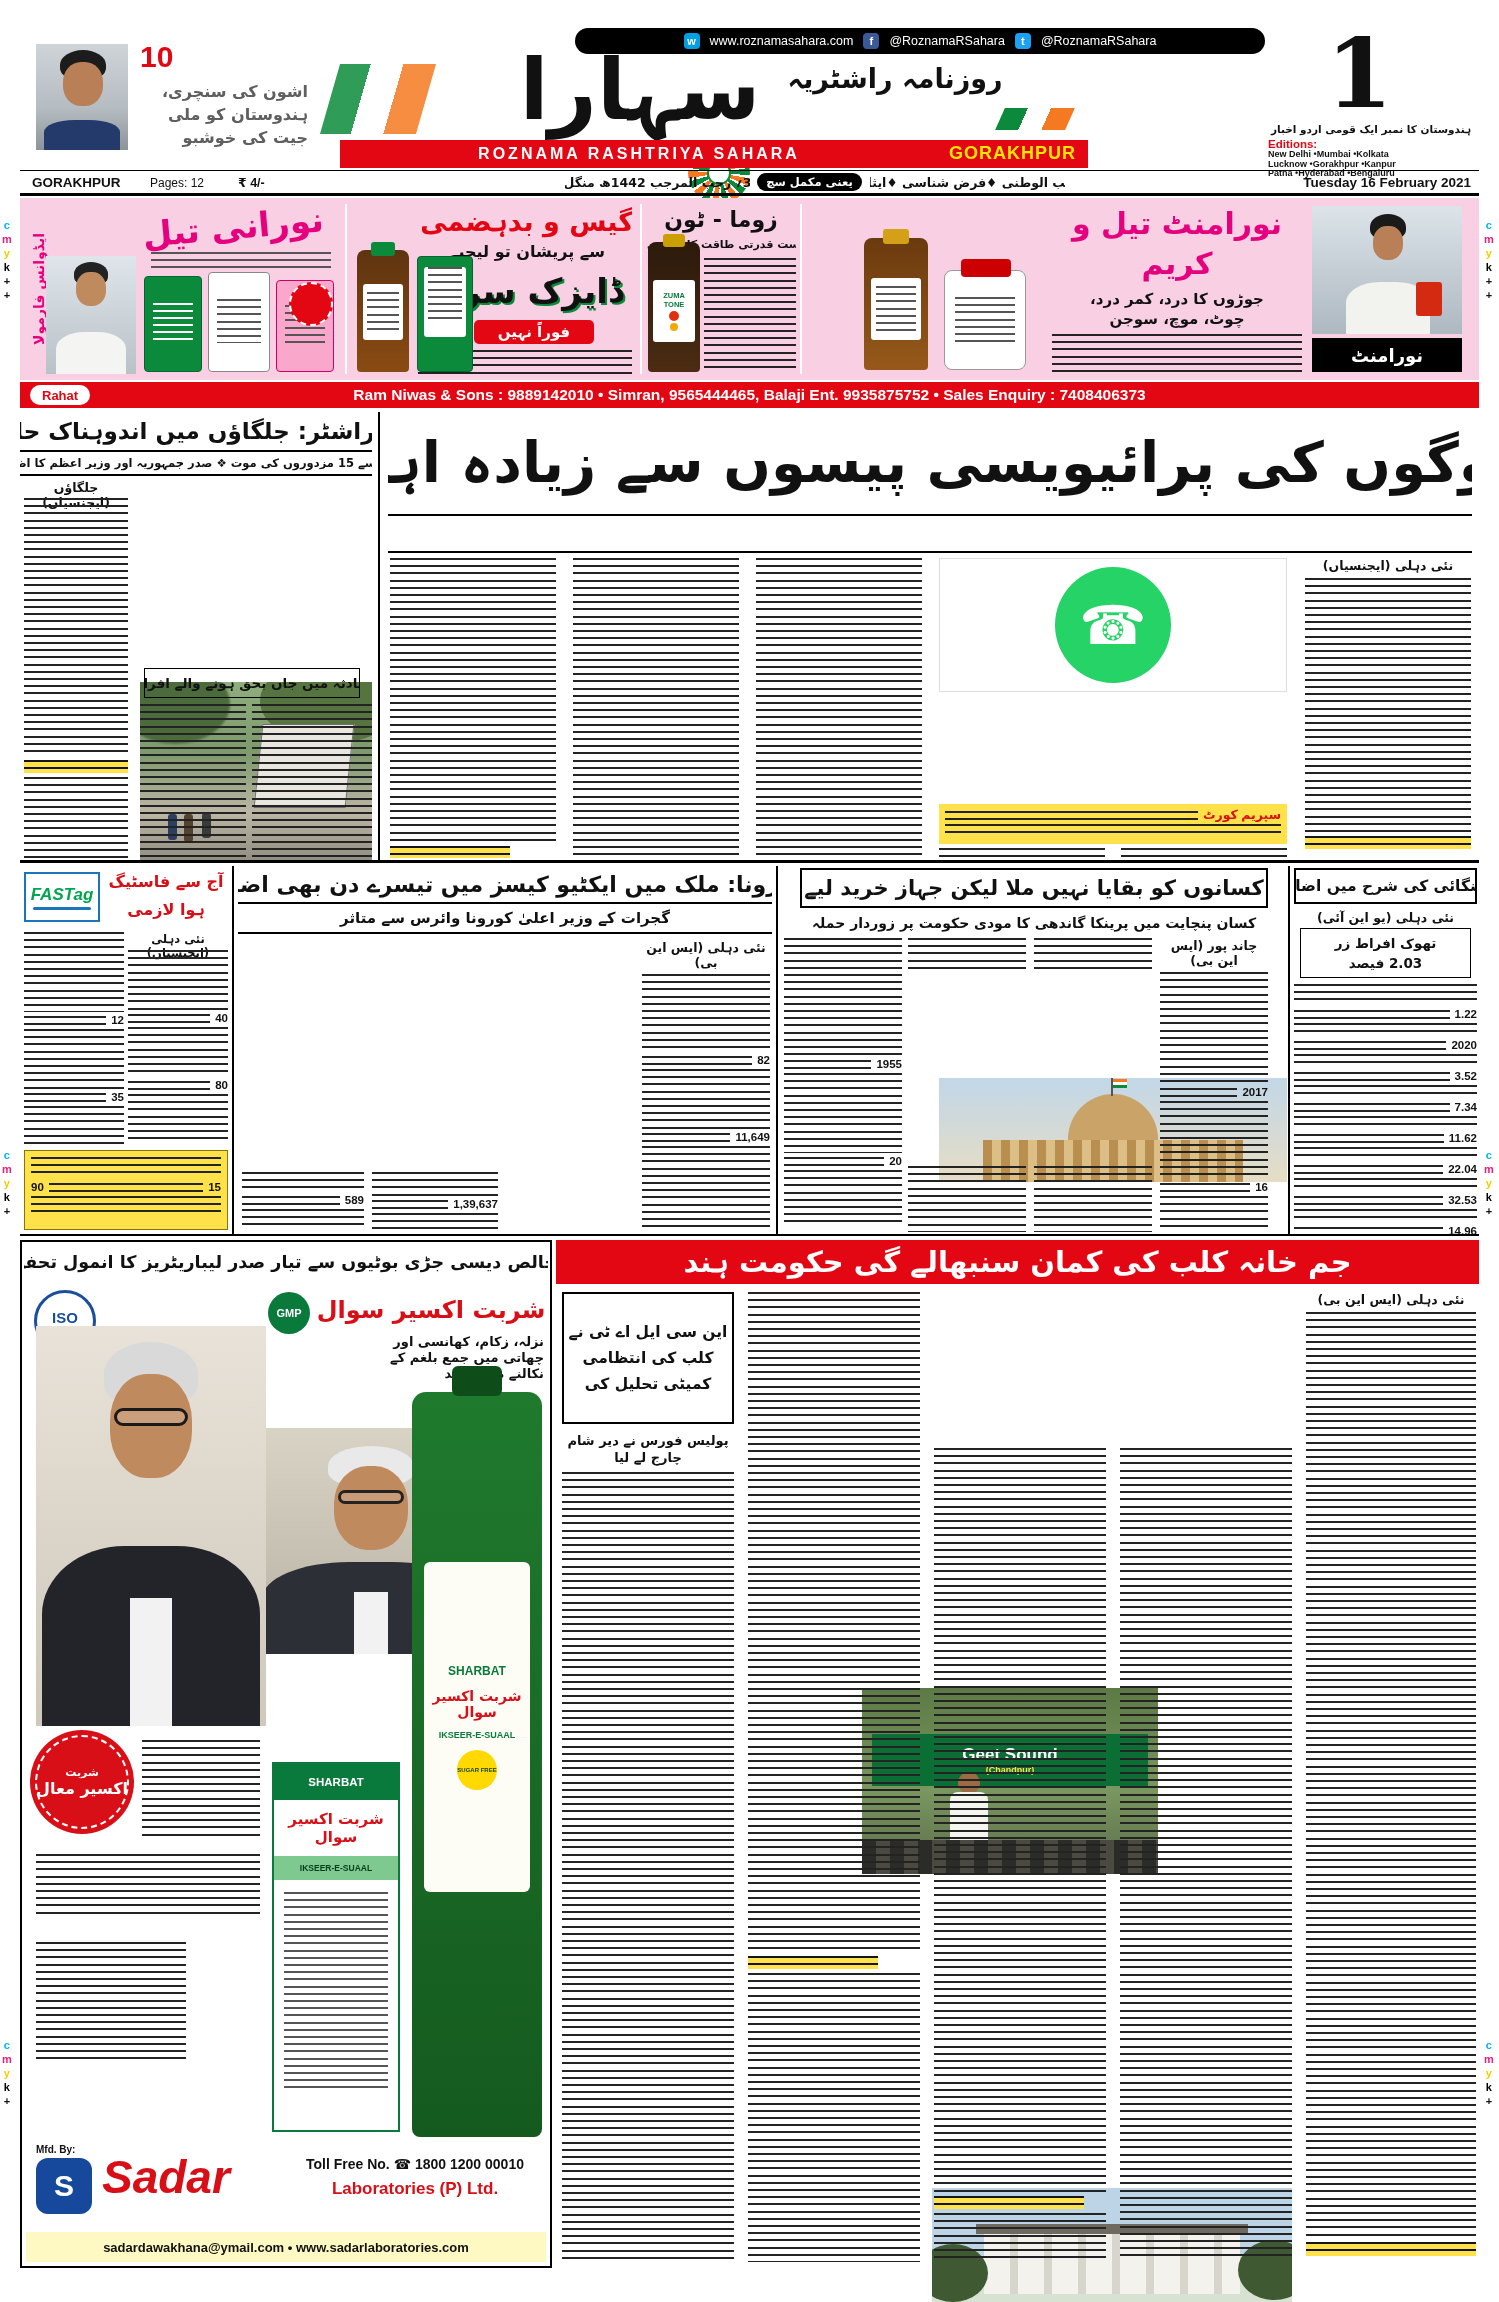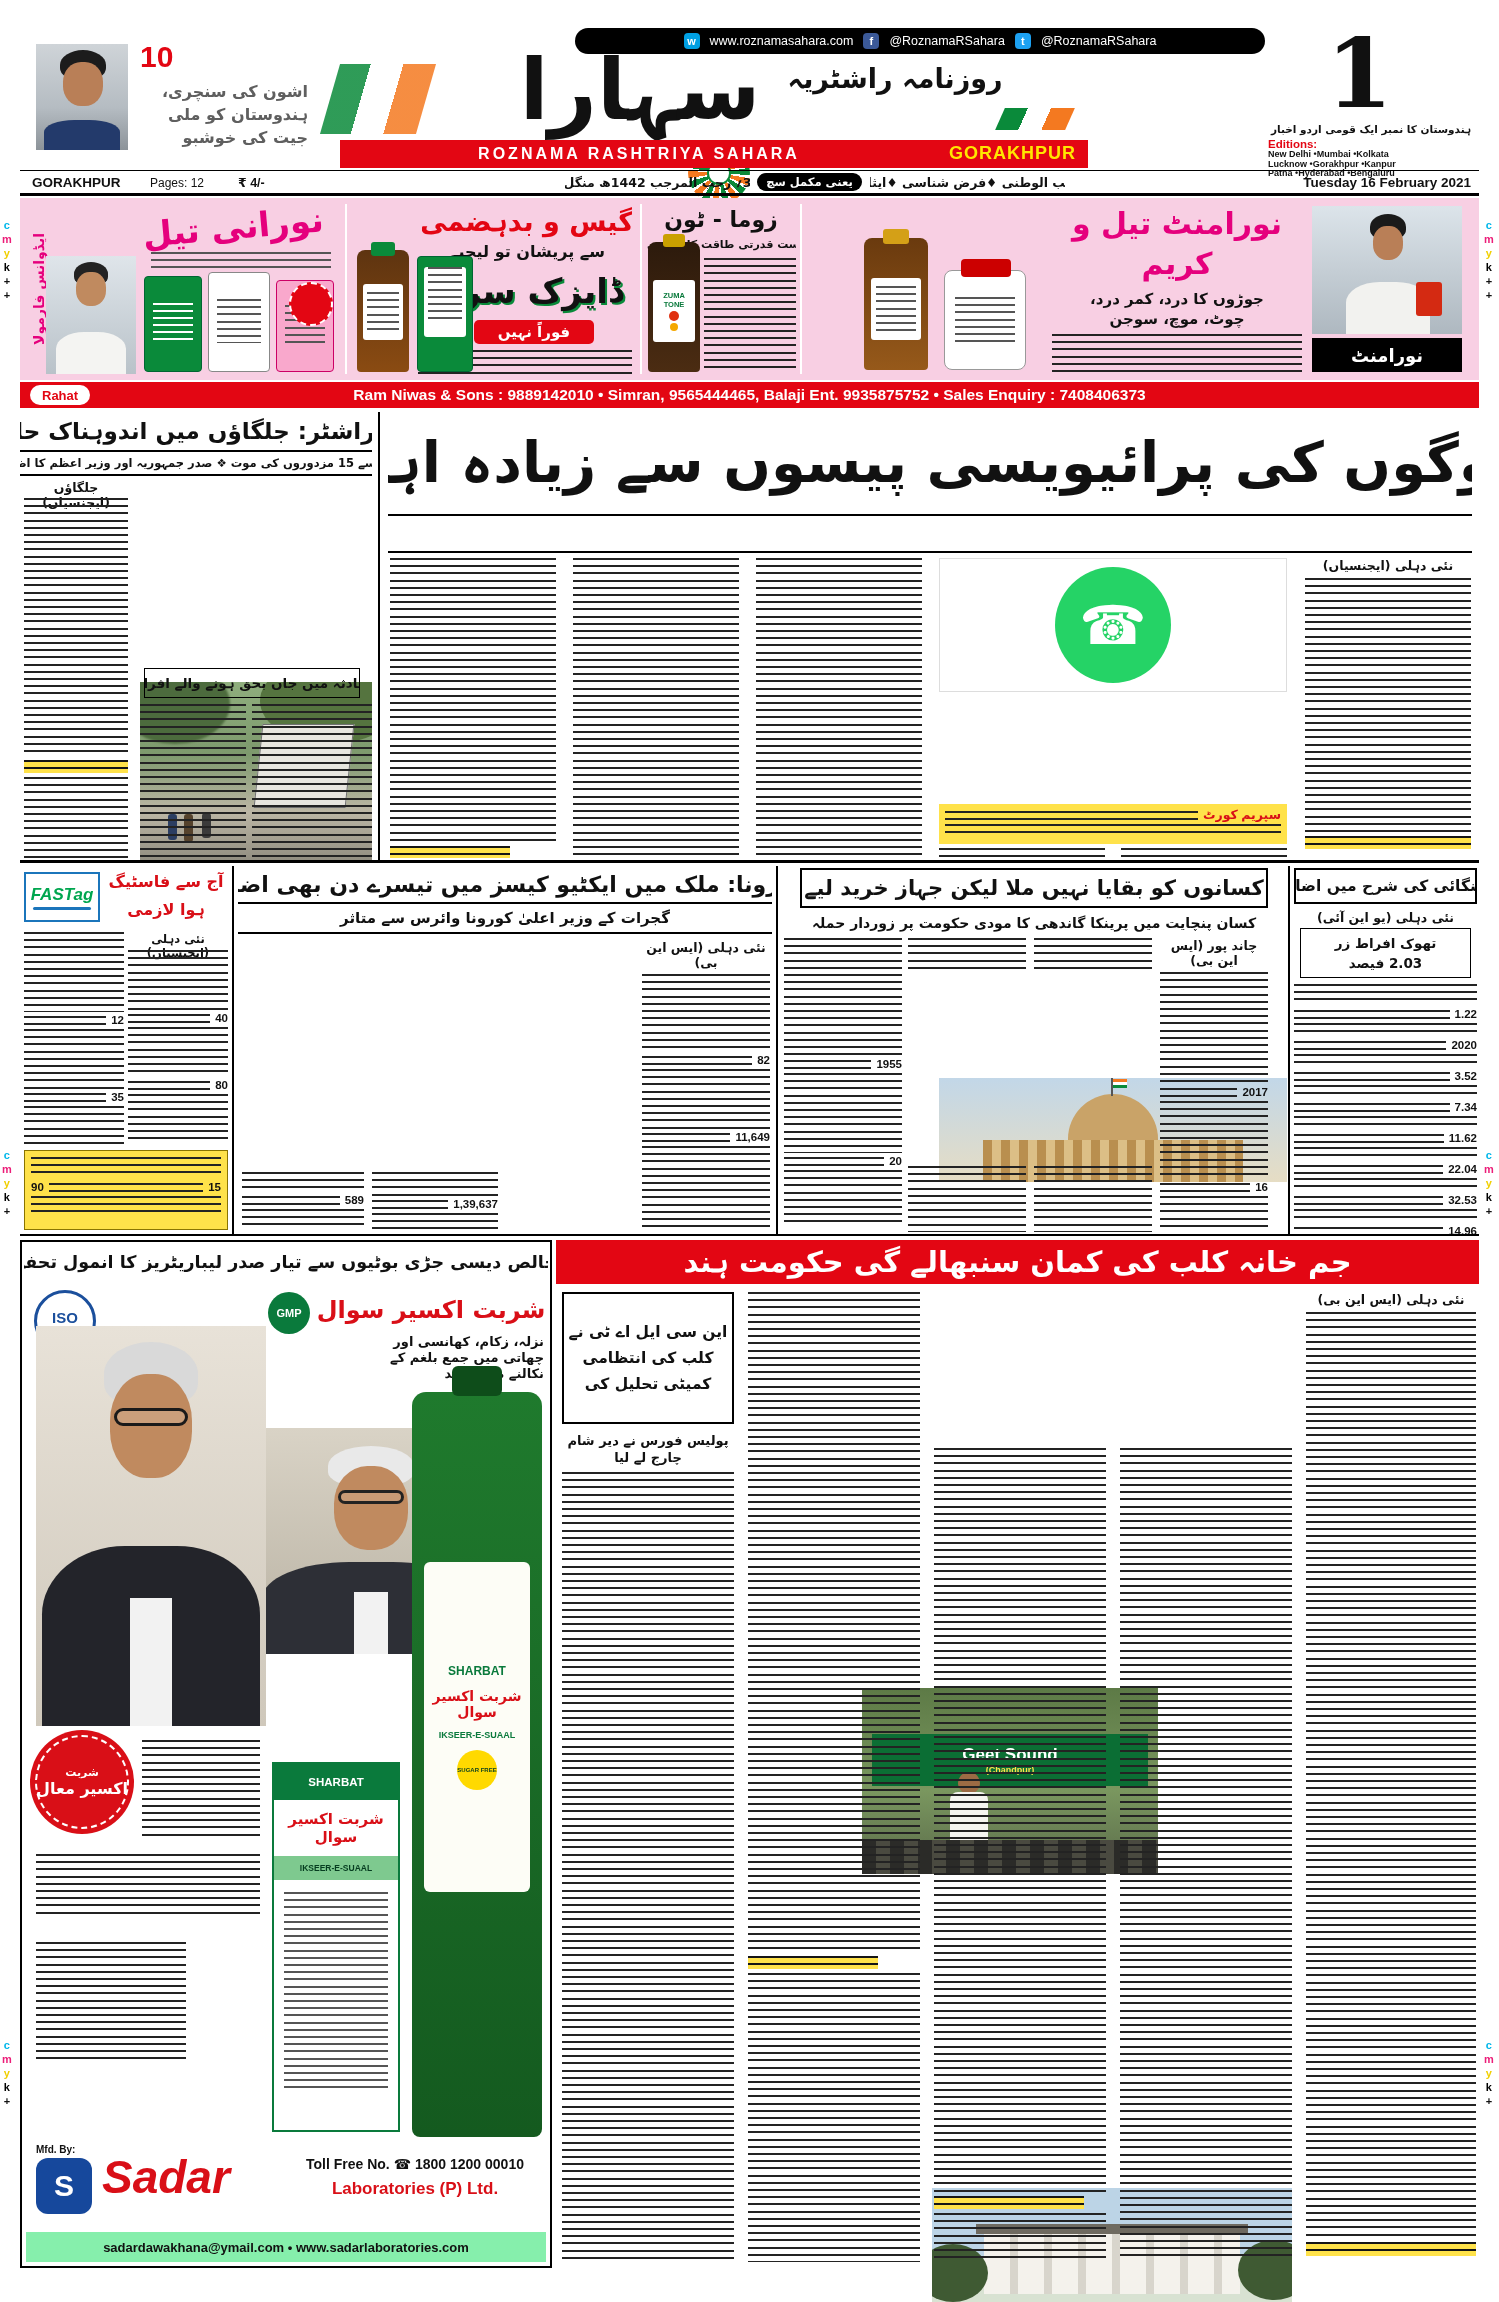--- a/index.html
+++ b/index.html
@@ -500,21 +500,21 @@
         <span class="ur" style="font-size:14px;font-weight:bold;color:#d90f17">شربت اکسیر سوال</span>
         <span style="font-size:9px;font-weight:900;color:#0a7a3c">IKSEER-E-SUAAL</span>
         <span class="ctr circle" style="width:40px;height:40px;background:#ffd900;font-size:6px;font-weight:bold;color:#063d20;text-align:center">SUGAR FREE</span>
       </div>
     </div>
     <div class="abs" style="left:14px;top:902px;font-size:10px;font-weight:bold">Mfd. By:</div>
     <div class="abs ctr" style="left:14px;top:916px;width:56px;height:56px;background:#16489c;border-radius:12px;color:#fff;font-size:30px;font-weight:900">S</div>
     <div class="abs" style="left:80px;top:908px;width:190px;height:60px;color:#d90f17;font-size:46px;font-weight:900;font-style:italic">Sadar</div>
     <div class="abs ctr nowrap" style="left:264px;top:912px;width:258px;height:20px;font-size:14px;font-weight:bold">Toll Free No. ☎ 1800 1200 00010</div>
     <div class="abs ctr nowrap" style="left:264px;top:936px;width:258px;height:22px;color:#d90f17;font-size:17px;font-weight:900">Laboratories (P) Ltd.</div>
-    <div class="abs ctr nowrap" style="left:4px;top:990px;width:520px;height:30px;background:#86efac;font-size:13px;font-weight:bold">sadardawakhana@ymail.com • www.sadarlaboratories.com</div>
+    <div class="abs ctr nowrap" style="left:4px;top:990px;width:520px;height:30px;background:#fef9c3;font-size:13px;font-weight:bold">sadardawakhana@ymail.com • www.sadarlaboratories.com</div>
   </div>
 
   <div class="abs ctr ur" style="left:562px;top:1292px;width:172px;height:132px;border:2px solid #000;font-size:15.5px;font-weight:bold;line-height:26px;padding:4px">این سی ایل اے ٹی نے کلب کی انتظامی کمیٹی تحلیل کی</div>
   <div class="abs ctr ur" style="left:562px;top:1432px;width:172px;height:34px;font-size:13px;font-weight:bold;line-height:17px">پولیس فورس نے دیر شام چارج لے لیا</div>
   <div class="abs tl" style="left:562px;top:1472px;width:172px;height:790px"></div>
   <div class="abs tl" style="left:748px;top:1292px;width:172px;height:660px"></div>
   <div class="abs hl" style="left:748px;top:1956px;width:130px;height:13px"></div>
   <div class="abs tl" style="left:748px;top:1973px;width:172px;height:289px"></div>
   <div class="abs photo" style="left:932px;top:1290px;width:360px;height:150px;background:linear-gradient(180deg,#bcd4e6 0 45%,#d8e2d2 45%)">
     <div class="shape" style="top:44px;left:52px;width:256px;height:62px;background:repeating-linear-gradient(90deg,#f4f2ec 0 26px,#d8d5cc 26px 34px)"></div>

